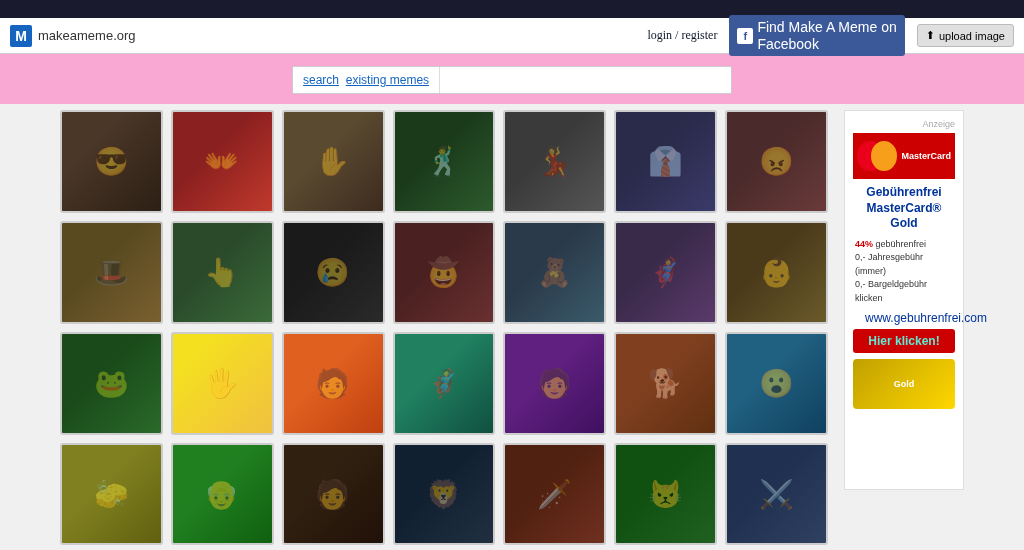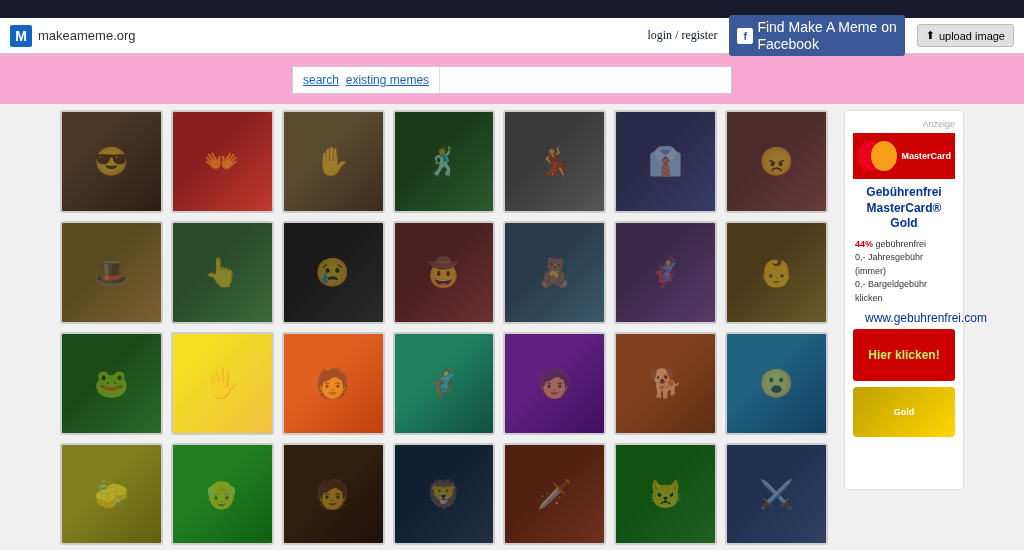--- a/index.html
+++ b/index.html
@@ -287,24 +287,24 @@
     #ad-website {
       font-size: 12px;
       color: #003399;
       text-align: center;
       margin-top: 6px;
       margin-left: 44px;
     }
 
     #ad-cta {
       background: #cc0000;
-      color: #bef264;
+      color: #5eead4;
       font-size: 12px;
       font-weight: bold;
-      padding: 19px 8px;
+      padding: 5px 8px;
       border-radius: 3px;
       text-align: center;
       width: 100%;
       margin-top: 4px;
       cursor: pointer;
     }
 
     #ad-card-img {
       width: 100%;
       height: 50px;

